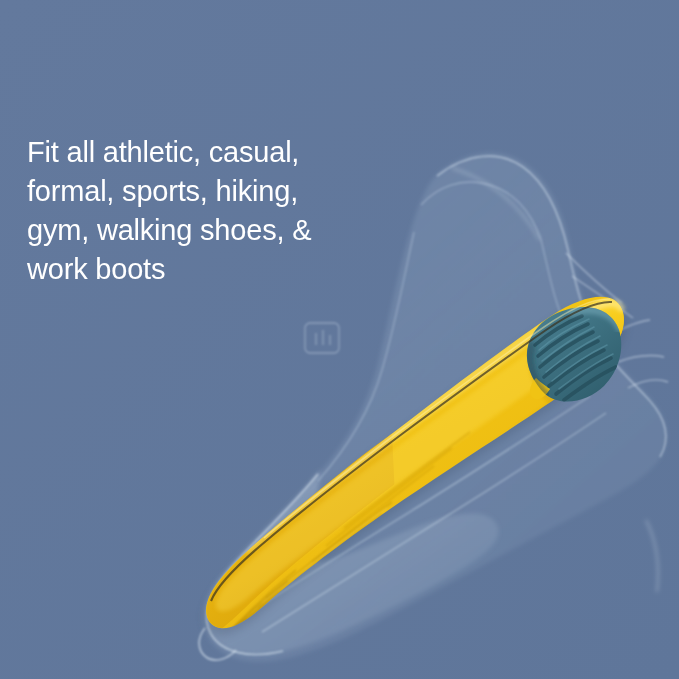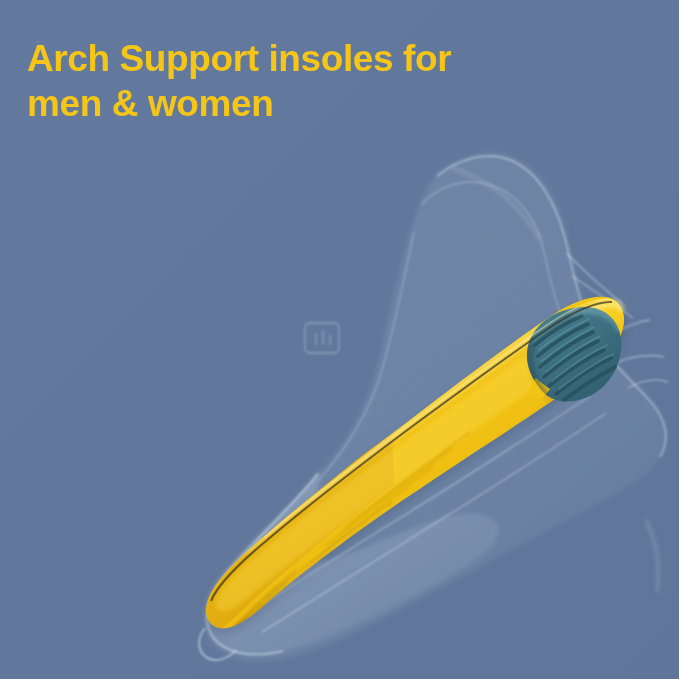--- a/index.html
+++ b/index.html
@@ -371,17 +371,19 @@
                C350,473 299,513 266,541
                C236,566 217,586 211,601" fill="none" stroke="#3a3320" stroke-opacity="0.72" stroke-width="2.1"></path>
 
       <path d="M610,299 C594,298 570,309 544,327
                C502,356 450,394 400,431
                C348,470 297,510 264,538" fill="none" stroke="#fff2b0" stroke-opacity="0.45" stroke-width="1.6"></path>
     </g>
   </svg>
 
   <div id="text-layer">
-    <h1 class="headline">Arch Support insoles for
-men &amp; women</h1>
+    <p class="subcopy">Fit all athletic, casual,
+formal, sports, hiking,
+gym, walking shoes, &amp;
+work boots</p>
   </div>
 
 </div>
 
 </body></html>

